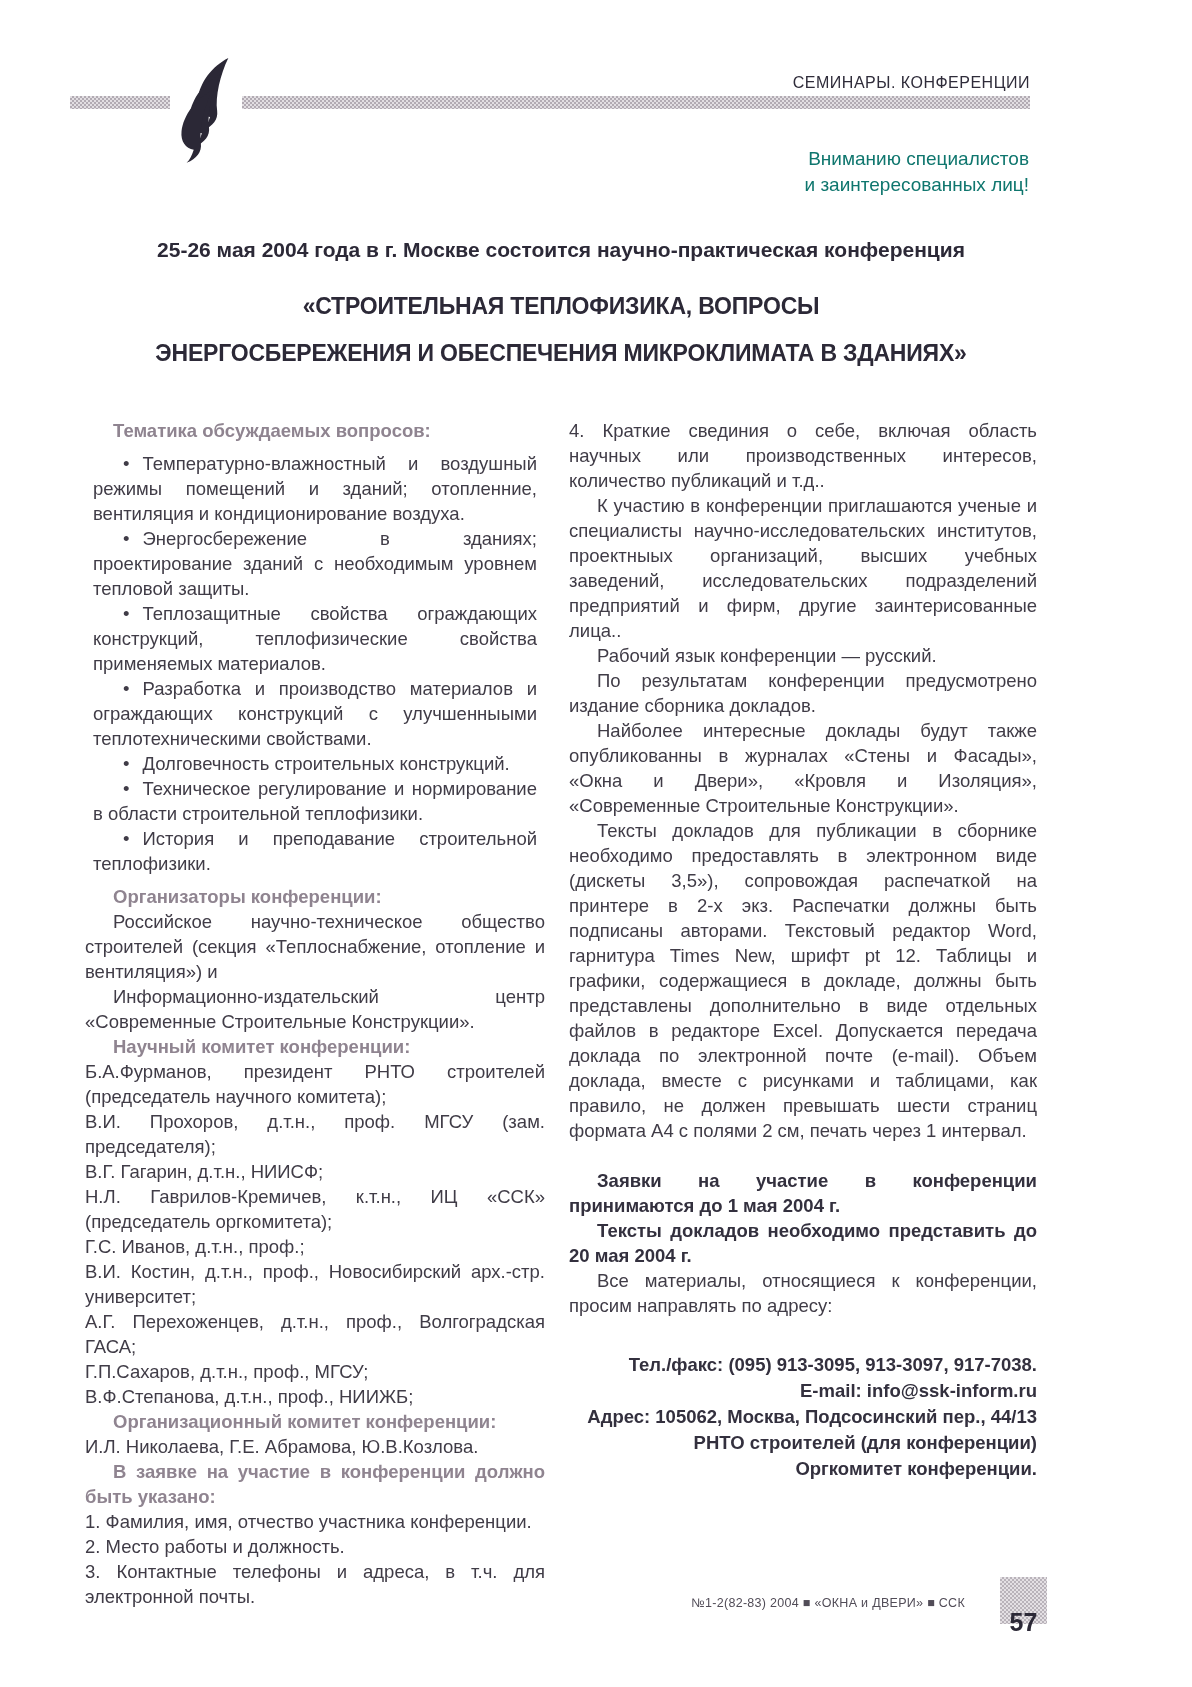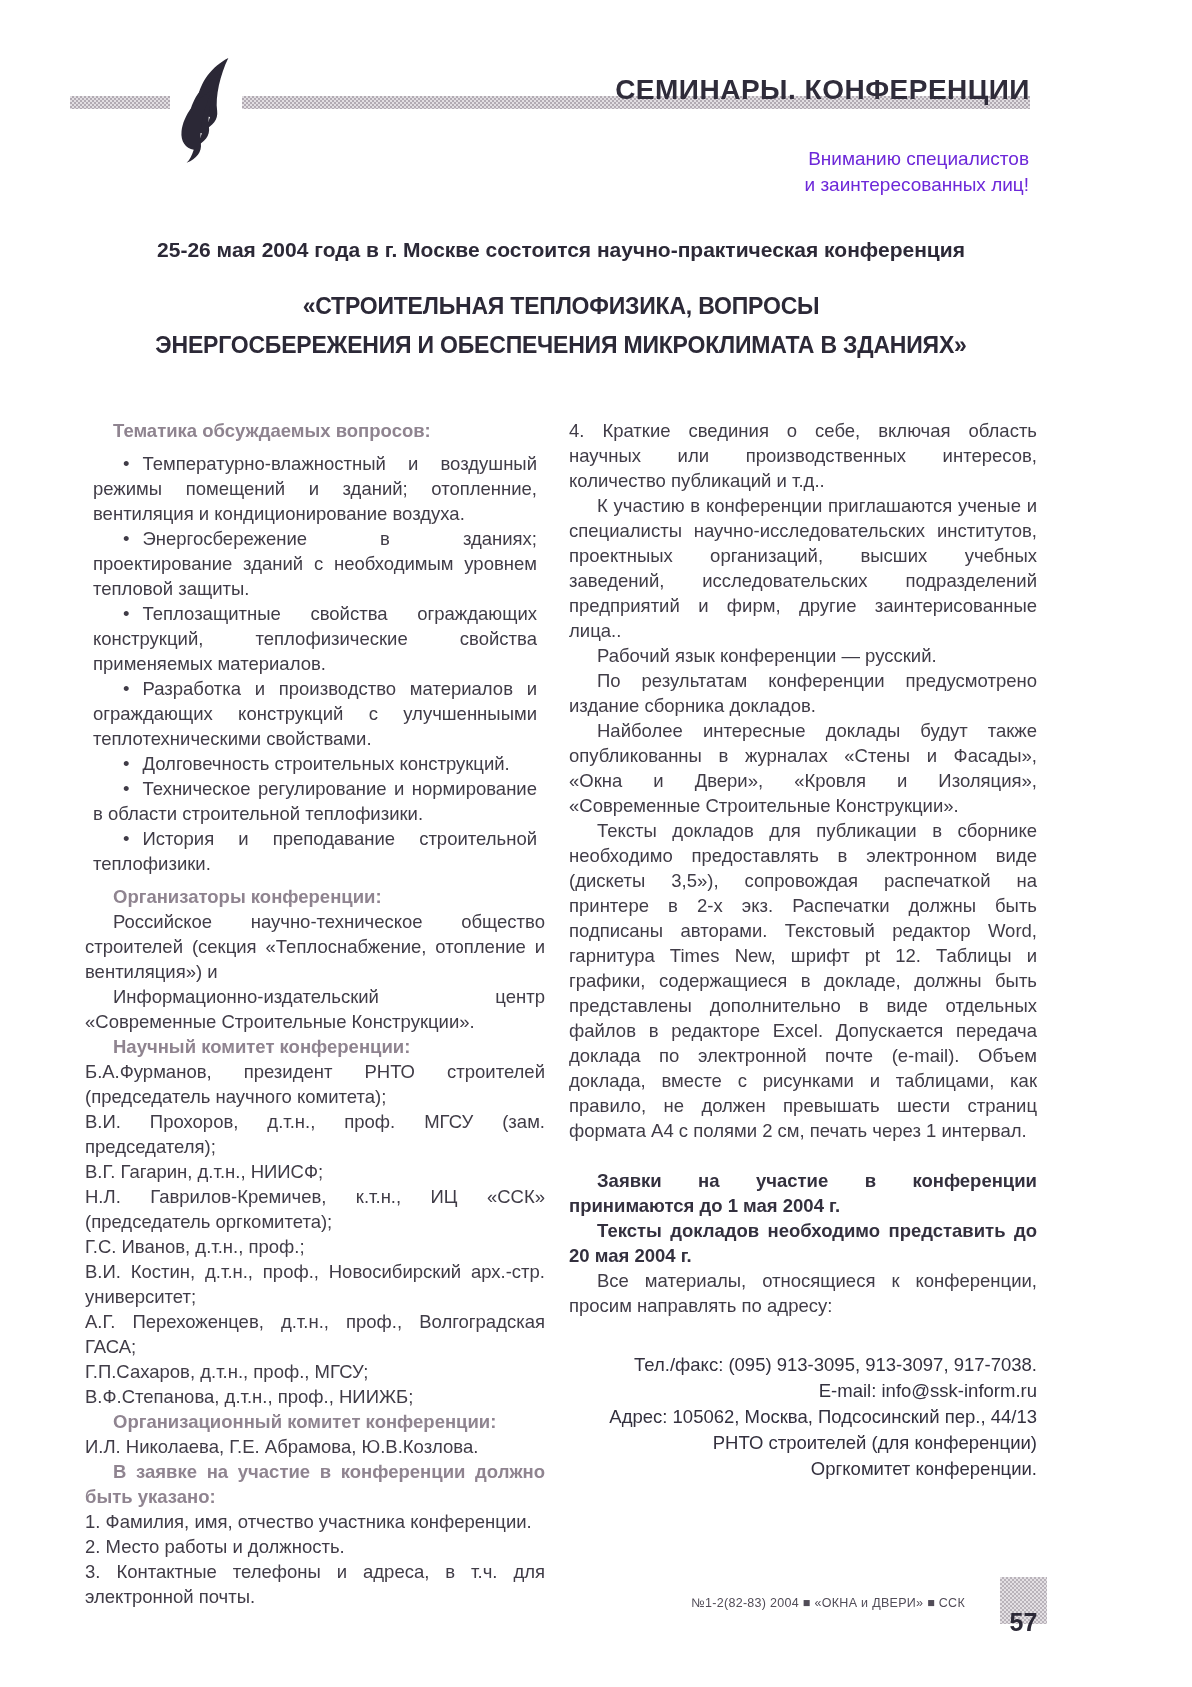--- a/index.html
+++ b/index.html
@@ -12,47 +12,47 @@
   
   .band {
     position:absolute; top:96px; height:13px;
     background: repeating-conic-gradient(#b2abb3 0% 25%, #e2dee2 0% 50%) 0 0 / 4px 4px;
   }
   .band-left  { left:70px;  width:100px; }
   .band-right { left:242px; width:788px; }
   .logo { position:absolute; left:176px; top:58px; width:64px; height:112px; z-index:2; }
   .section-label {
     position:absolute; top:74px; right:162px; z-index:3;
-    font-size:28px; font-weight:bold; letter-spacing:0.5px; color:#2f2c3a;
+    font-size:16px; font-weight:normal; letter-spacing:0.5px; color:#2f2c3a;
   }
   .notice {
     position:absolute; top:146px; right:163px; text-align:right;
-    font-size:19px; line-height:26px; color:#6d28d9;
+    font-size:19px; line-height:26px; color:#0f766e;
   }
   
   .title-block { position:absolute; top:238px; left:85px; width:952px; text-align:center; color:#2c2937; }
   .title-line1 { font-size:21px; font-weight:bold; margin:0 0 29px 0; }
-  .title-line2, .title-line3 { font-size:23px; font-weight:bold; line-height:31px; margin:8px; letter-spacing:-0.2px; }
+  .title-line2, .title-line3 { font-size:23px; font-weight:bold; line-height:31px; margin:16px; letter-spacing:-0.2px; }
   
   .columns { position:absolute; top:418px; left:85px; width:952px; display:flex; gap:24px; }
   .col { font-size:18.5px; line-height:25px; text-align:justify; }
   .col-left  { width:460px; }
   .col-right { width:468px; }
   .col p { margin:0; }
   .ind { text-indent:28px; }
   .gray-h { color:#8f8490; font-weight:bold; text-indent:28px; margin:0; }
   .space-top { margin-top:21px; }
   .topics { list-style:none; margin:8px; padding:0; }
   .topics li { text-indent:30px; }
   .blt { margin-right:13px; }
   .bold-p { font-weight:bold; color:#33303e; }
   .deadline-block { margin-top:25px; }
   .send-note { margin-top:25px; }
   .contact {
-    margin-top:34px; text-align:right; font-weight:normal; color:#33303e; line-height:26px;
+    margin-top:34px; text-align:right; font-weight:bold; color:#33303e; line-height:26px;
   }
   
   .footer-info {
     position:absolute; top:1596px; left:0; width:965px; text-align:right;
     font-size:12.5px; color:#514c57; letter-spacing:0.3px;
   }
   .page-box {
     position:absolute; left:1000px; top:1577px; width:47px; height:47px;
     background: repeating-conic-gradient(#b9b3ba 0% 25%, #e4e0e4 0% 50%) 0 0 / 4px 4px;
     display:flex; align-items:center; justify-content:center;

